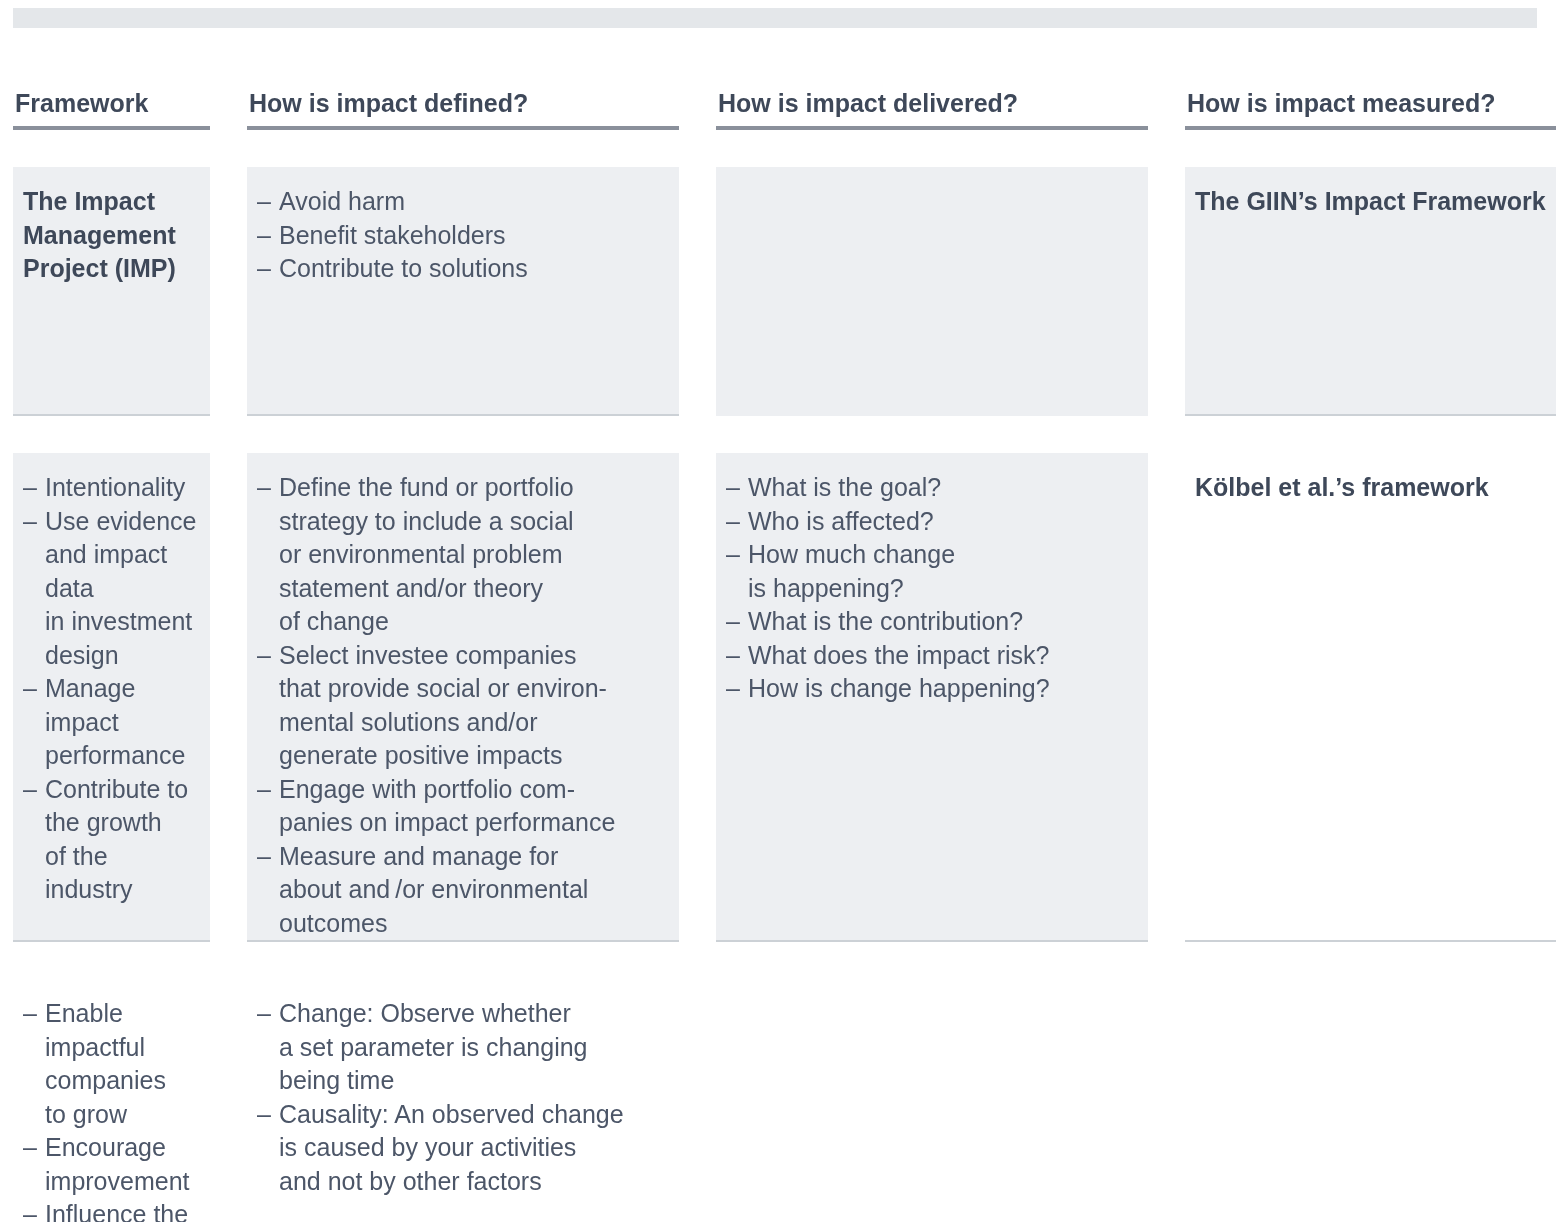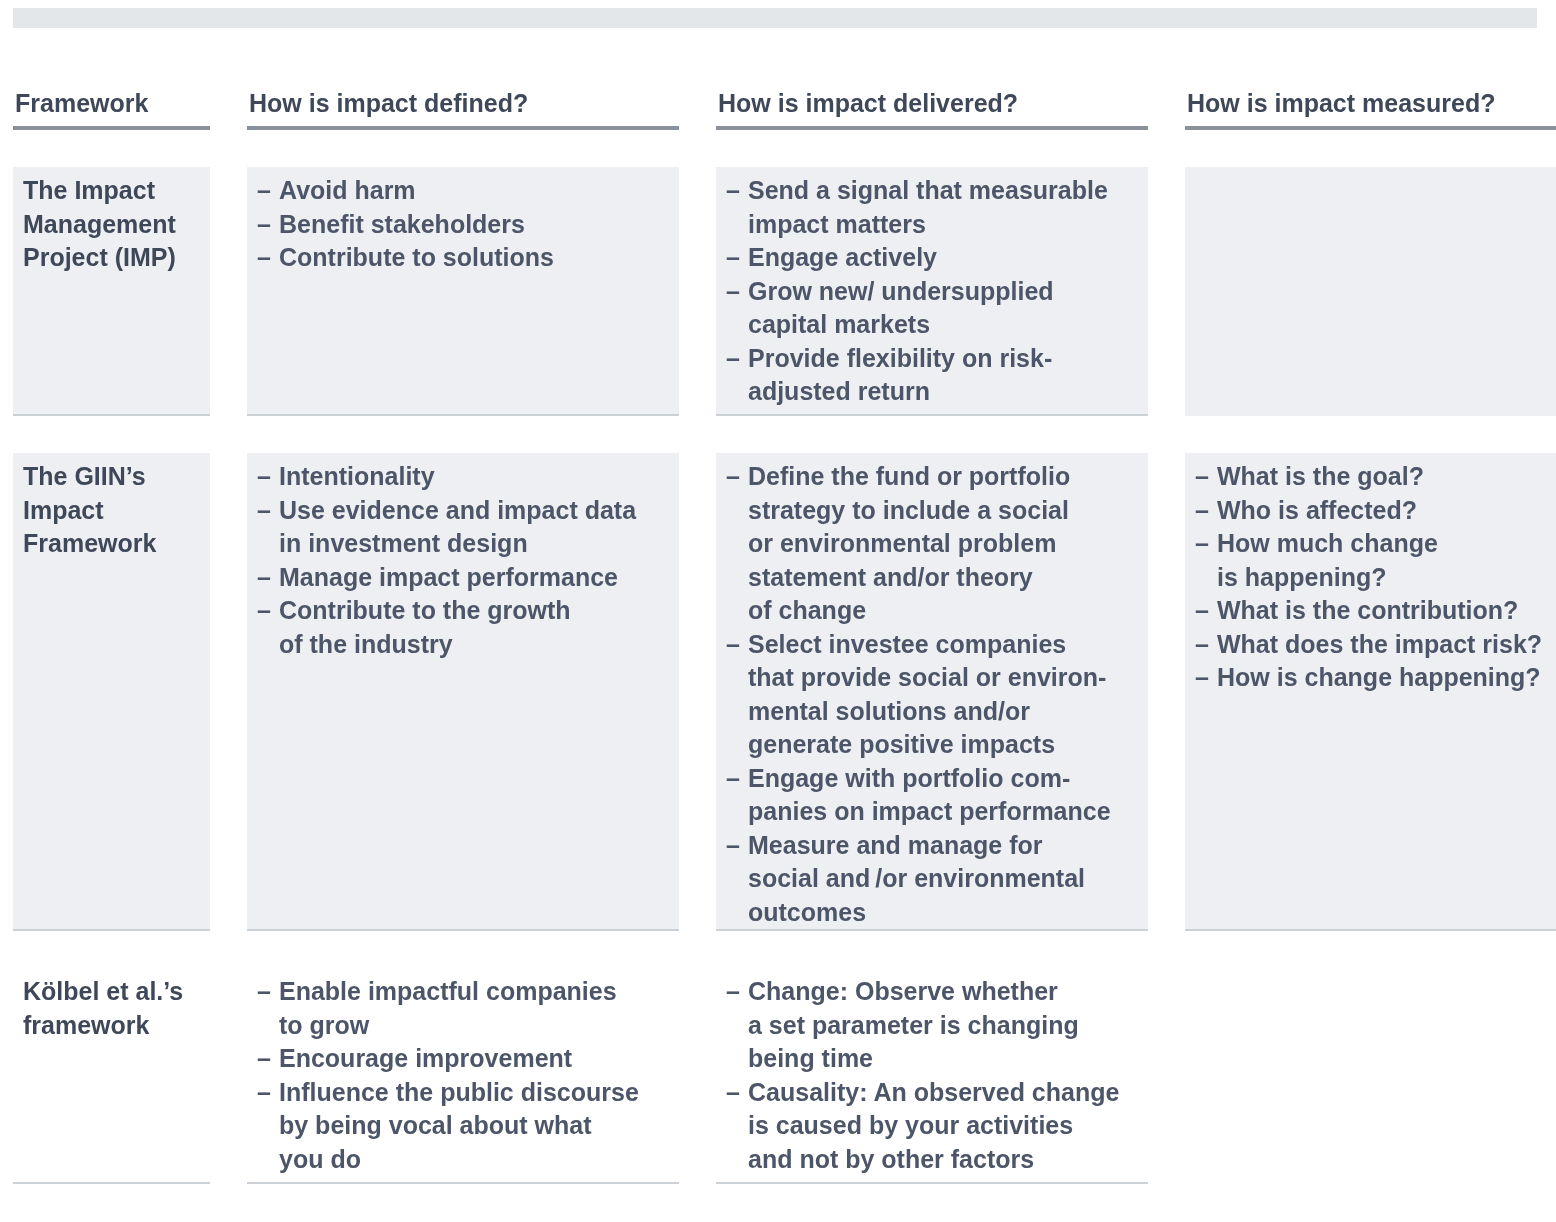--- a/index.html
+++ b/index.html
@@ -42,37 +42,36 @@
   }
   .th {
     padding: 60px 0 7px 2px;
     font-size: 25px;
     font-weight: 700;
     color: var(--heading-text);
     border-bottom: 4px solid var(--header-underline);
     line-height: 31px;
   }
   .cell {
-    padding: 7px 8px 0 10px;
+    padding: 18px 8px 0 10px;
     font-size: 25px;
     line-height: 33.5px;
     color: var(--body-text);
     border-bottom: 2px solid var(--separator);
   }
   .cell.shaded { background: var(--shaded-cell); }
   .cell.no-sep { border-bottom: none; }
   .cell.fw {
     font-weight: 700;
     color: var(--heading-text);
   }
   ul.bullets {
     list-style: none;
     margin: 0;
     padding: 0;
-    font-weight: bold;
   }
   ul.bullets li {
     position: relative;
     padding-left: 22px;
     white-space: pre-line;
   }
   ul.bullets li::before {
     content: "\2013";
     position: absolute;
     left: 0;
@@ -98,31 +97,20 @@
   <div class="th">How is impact measured?</div>
 
 <div class="cell fw shaded">The Impact Management Project (IMP)</div>
     <div class="cell shaded">
       <ul class="bullets">
         <li>Avoid harm</li>
         <li>Benefit stakeholders</li>
         <li>Contribute to solutions</li>
       </ul>
     </div>
-    <div class="cell shaded">
-      <ul class="bullets">
-        <li>Send a signal that measurable
-impact matters</li>
-        <li>Engage actively</li>
-        <li>Grow new/ undersupplied
-capital markets</li>
-        <li>Provide flexibility on risk-
-adjusted return</li>
-      </ul>
-    </div>
     <div class="cell shaded no-sep">
       <ul class="bullets"></ul>
     </div>
     <div class="cell fw shaded">The GIIN’s Impact Framework</div>
     <div class="cell shaded">
       <ul class="bullets">
         <li>Intentionality</li>
         <li>Use evidence and impact data
 in investment design</li>
         <li>Manage impact performance</li>
@@ -137,21 +125,21 @@
 or environmental problem
 statement and/or theory
 of change</li>
         <li>Select investee companies
 that provide social or environ-
 mental solutions and/or
 generate positive impacts</li>
         <li>Engage with portfolio com-
 panies on impact performance</li>
         <li>Measure and manage for
-social and /or environmental
+about and /or environmental
 outcomes</li>
       </ul>
     </div>
     <div class="cell shaded">
       <ul class="bullets">
         <li>What is the goal?</li>
         <li>Who is affected?</li>
         <li>How much change
 is happening?</li>
         <li>What is the contribution?</li>

